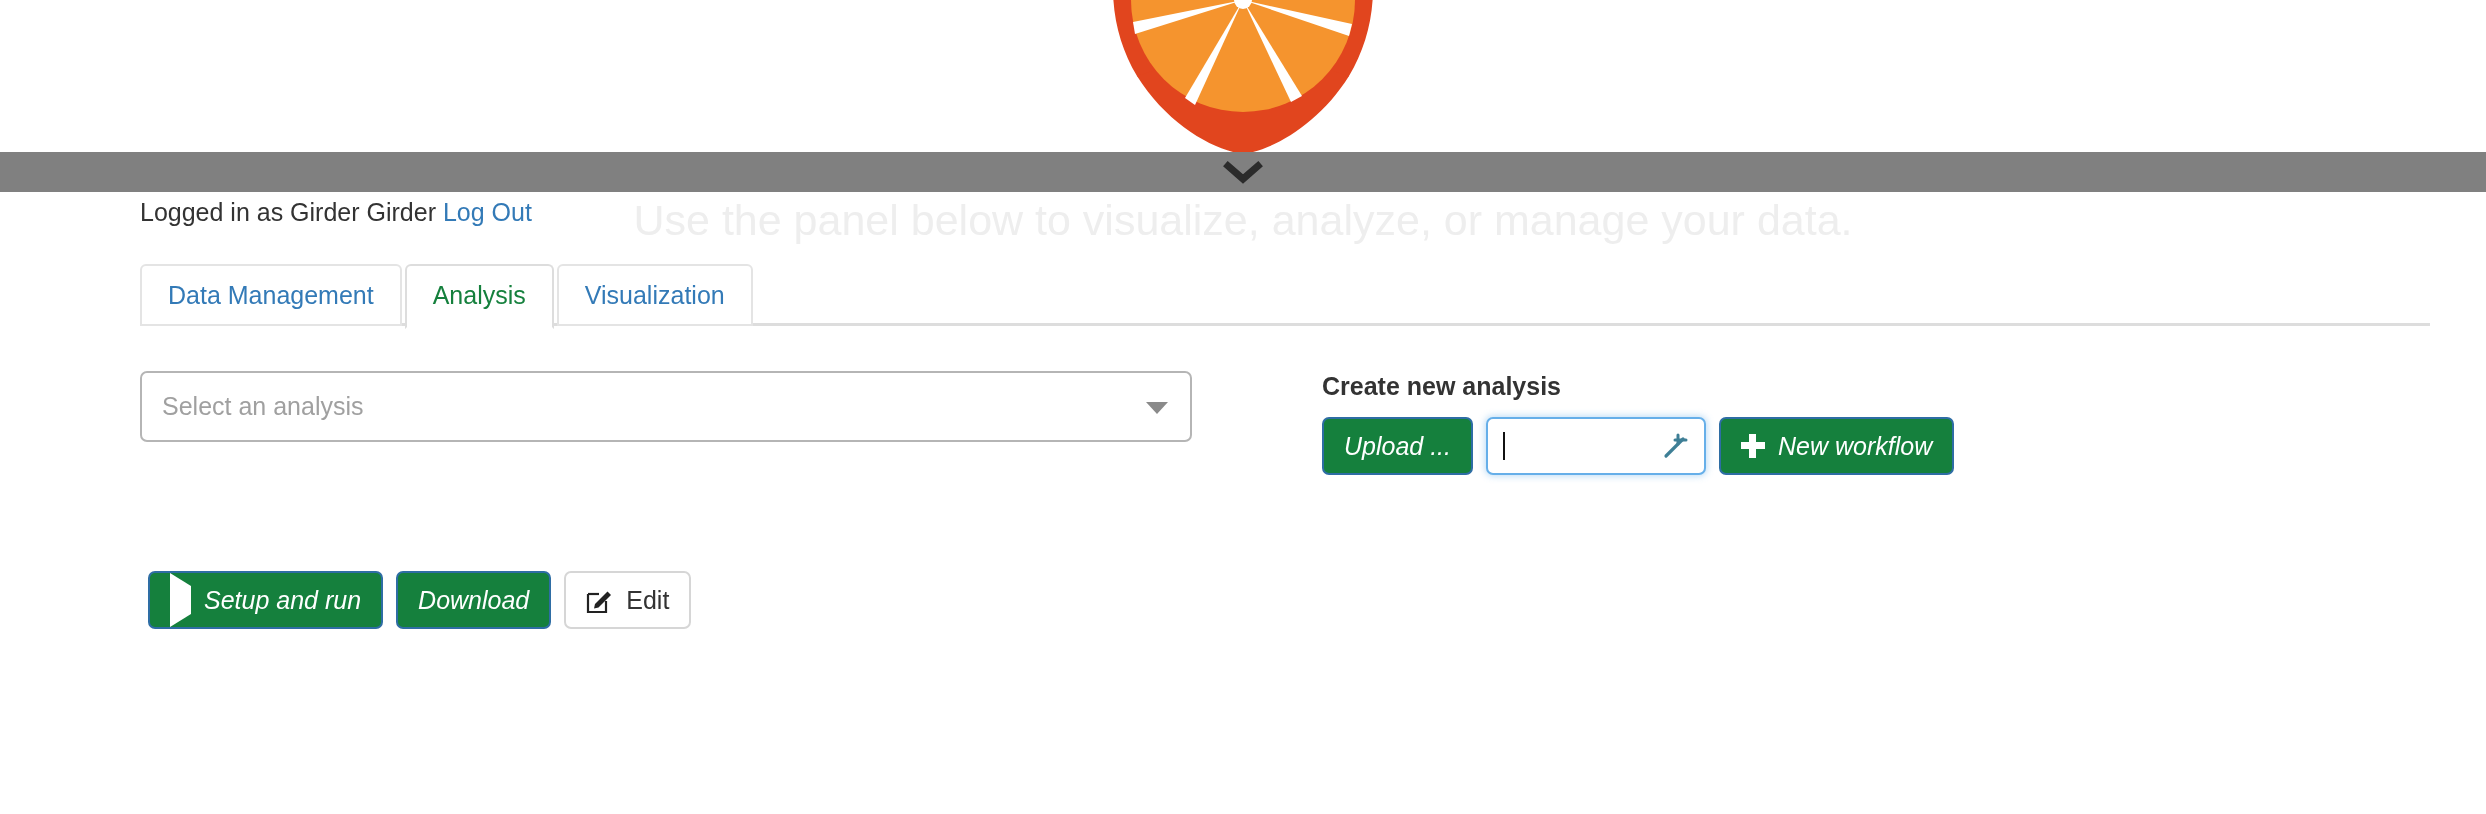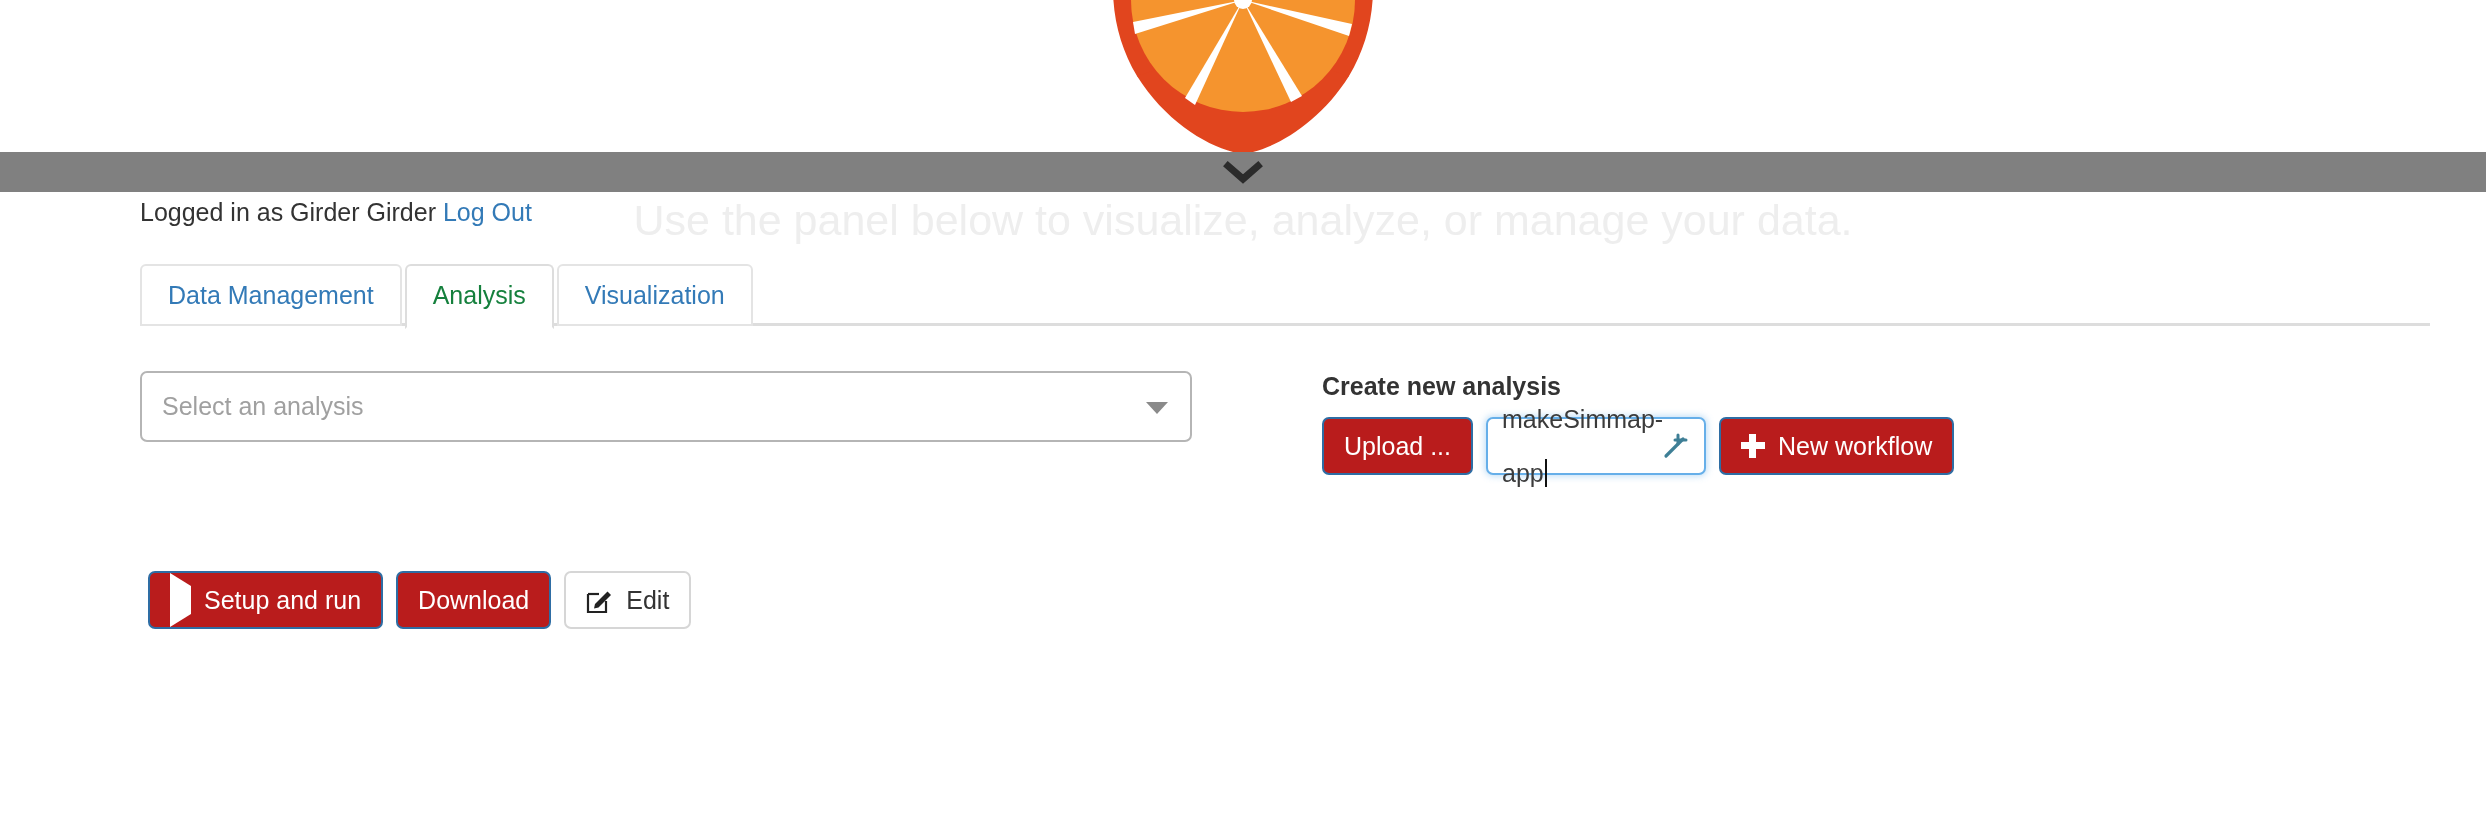--- a/index.html
+++ b/index.html
@@ -124,21 +124,21 @@
     display: inline-flex; align-items: center; justify-content: center;
     height: 58px; padding: 0 20px;
     font-size: 25px;
     border-radius: 7px;
     border: 2px solid transparent;
     cursor: pointer;
     white-space: nowrap;
     vertical-align: top;
   }
   .btn-primary {
-    background: #b91c1c; border-color: #2e6da4; color: #ffffff;
+    background: #15803d; border-color: #2e6da4; color: #ffffff; font-style: italic;
   }
   .btn-default {
     background: #ffffff; border-color: #d6d6d6; color: #333333;
   }
   .btn .ic { display: inline-block; margin-right: 13px; line-height: 0; }
 
   
   .create-row { display: flex; align-items: flex-start; }
   .create-row > * { margin-right: 13px; }
   .create-row > *:last-child { margin-right: 0; }
@@ -265,21 +265,21 @@
     <div class="col-right">
       <div class="section-label">Create new analysis</div>
 
       <div class="create-row">
         <button class="btn btn-primary">
           <span>Upload ...</span>
         </button>
 
         <div class="name-input-wrap">
           <span class="val">
-            <span>makeSimmap-app</span><span class="caretbar"></span>
+            <span class="caretbar"></span>
           </span>
           <span class="wand">
             <svg width="27" height="27" viewBox="0 0 27 27">
               <path d="M3 23 L20 6" stroke="#3e7f96" stroke-width="3.2" fill="none" stroke-linecap="round"></path>
               <path d="M15 2 L15 11" stroke="#3e7f96" stroke-width="3" fill="none" stroke-linecap="round"></path>
               <path d="M12 7 L23 7" stroke="#3e7f96" stroke-width="3" fill="none" stroke-linecap="round"></path>
             </svg>
           </span>
         </div>
 

